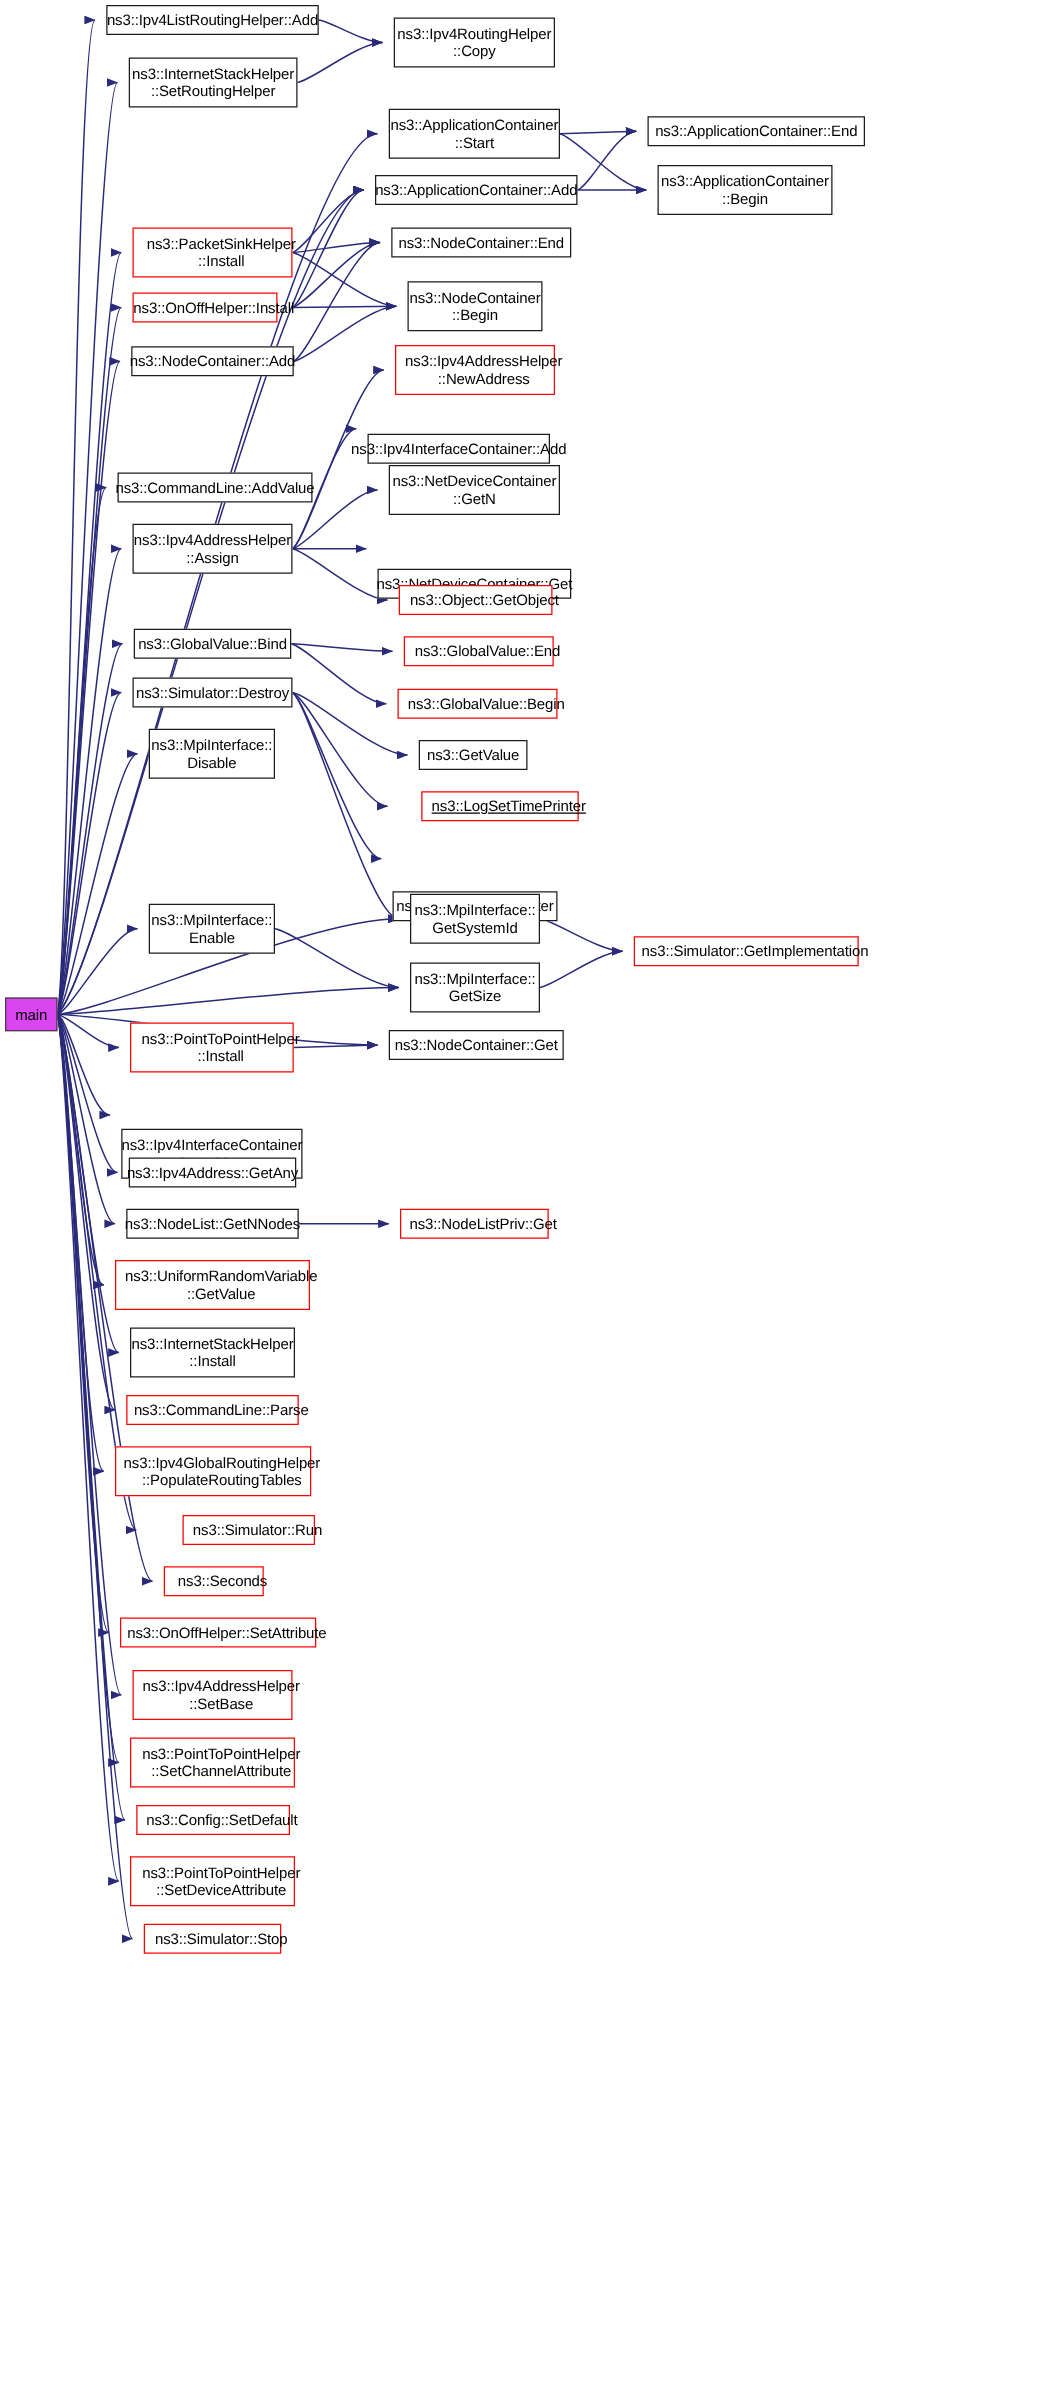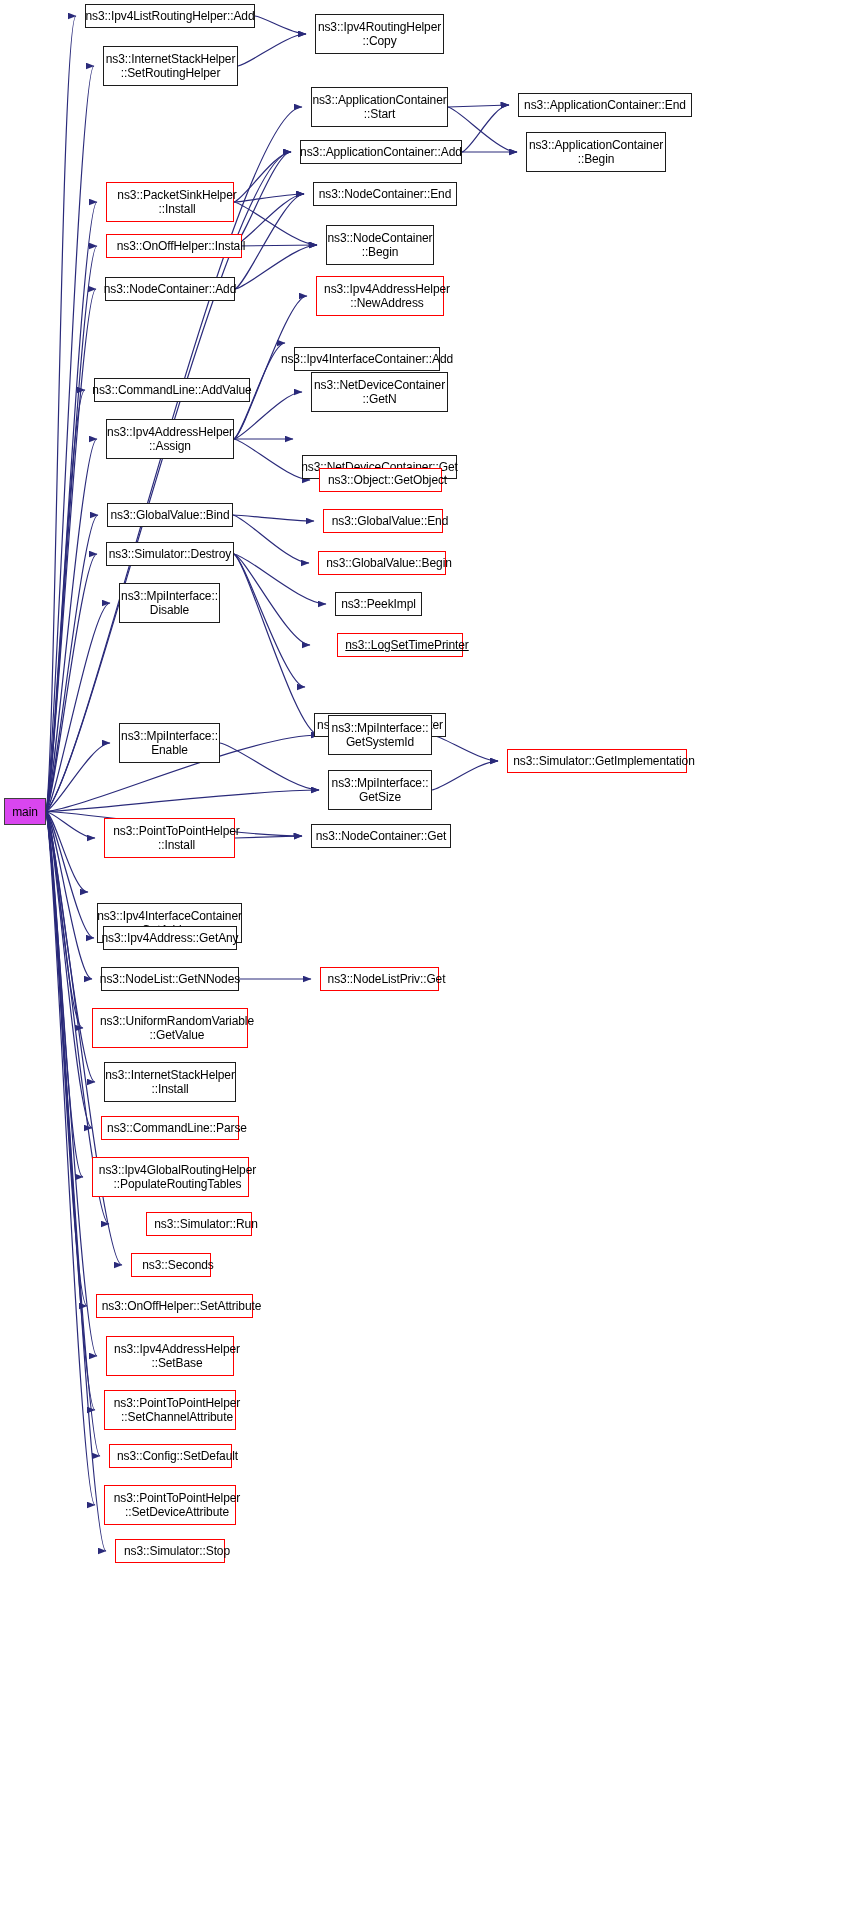--- a/index.html
+++ b/index.html
@@ -137,39 +137,39 @@
 ::Start</div>
       <div class="node" style="left: 518px; top: 93px; width: 174px; height: 24px;">ns3::ApplicationContainer::End</div>
       <div class="node" style="left: 300px; top: 140px; width: 162px; height: 24px;">ns3::ApplicationContainer::Add</div>
       <div class="node" style="left: 526px; top: 132px; width: 140px; height: 40px;">ns3::ApplicationContainer
 ::Begin</div>
       <div class="node red" style="left: 106px; top: 182px; width: 128px; height: 40px;">ns3::PacketSinkHelper
 ::Install</div>
       <div class="node" style="left: 313px; top: 182px; width: 144px; height: 24px;">ns3::NodeContainer::End</div>
       <div class="node" style="left: 326px; top: 225px; width: 108px; height: 40px;">ns3::NodeContainer
 ::Begin</div>
-      <div class="node red" style="left: 106px; top: 234px; width: 136px; height: 24px;">ns3::OnOffHelper::Install</div>
+      <div class="node red" style="left: 106px; top: 234px; width: 116px; height: 24px;">ns3::OnOffHelper::Install</div>
       <div class="node" style="left: 105px; top: 277px; width: 130px; height: 24px;">ns3::NodeContainer::Add</div>
       <div class="node red" style="left: 316px; top: 276px; width: 128px; height: 40px;">ns3::Ipv4AddressHelper
 ::NewAddress</div>
       <div class="node" style="left: 294px; top: 347px; width: 146px; height: 24px;">ns3::Ipv4InterfaceContainer::Add</div>
       <div class="node" style="left: 94px; top: 378px; width: 156px; height: 24px;">ns3::CommandLine::AddValue</div>
       <div class="node" style="left: 311px; top: 372px; width: 137px; height: 40px;">ns3::NetDeviceContainer
 ::GetN</div>
       <div class="node" style="left: 106px; top: 419px; width: 128px; height: 40px;">ns3::Ipv4AddressHelper
 ::Assign</div>
       <div class="node" style="left: 302px; top: 427px; width: 155px; height: 24px; margin-top: 28px;">ns3::NetDeviceContainer::Get</div>
       <div class="node red" style="left: 319px; top: 468px; width: 123px; height: 24px;">ns3::Object::GetObject</div>
       <div class="node" style="left: 107px; top: 503px; width: 126px; height: 24px;">ns3::GlobalValue::Bind</div>
       <div class="node red" style="left: 323px; top: 509px; width: 120px; height: 24px;">ns3::GlobalValue::End</div>
       <div class="node" style="left: 106px; top: 542px; width: 128px; height: 24px;">ns3::Simulator::Destroy</div>
       <div class="node red" style="left: 318px; top: 551px; width: 128px; height: 24px;">ns3::GlobalValue::Begin</div>
       <div class="node" style="left: 119px; top: 583px; width: 101px; height: 40px;">ns3::MpiInterface::
 Disable</div>
-      <div class="node" style="left: 335px; top: 592px; width: 87px; height: 24px;">ns3::PeekImpl</div>
+      <div class="node" style="left: 335px; top: 592px; width: 87px; height: 24px;">ns3::GetValue</div>
       <div class="node red" style="left: 337px; top: 633px; width: 126px; height: 24px; text-decoration: underline;">ns3::LogSetTimePrinter</div>
       <div class="node" style="left: 314px; top: 675px; width: 132px; height: 24px; margin-top: 38px;">ns3::LogSetNodePrinter</div>
       <div class="node" style="left: 328px; top: 715px; width: 104px; height: 40px;">ns3::MpiInterface::
 GetSystemId</div>
       <div class="node" style="left: 119px; top: 723px; width: 101px; height: 40px;">ns3::MpiInterface::
 Enable</div>
       <div class="node red" style="left: 507px; top: 749px; width: 180px; height: 24px;">ns3::Simulator::GetImplementation</div>
       <div class="node" style="left: 328px; top: 770px; width: 104px; height: 40px;">ns3::MpiInterface::
 GetSize</div>
       <div class="node red" style="left: 104px; top: 818px; width: 131px; height: 40px;">ns3::PointToPointHelper

